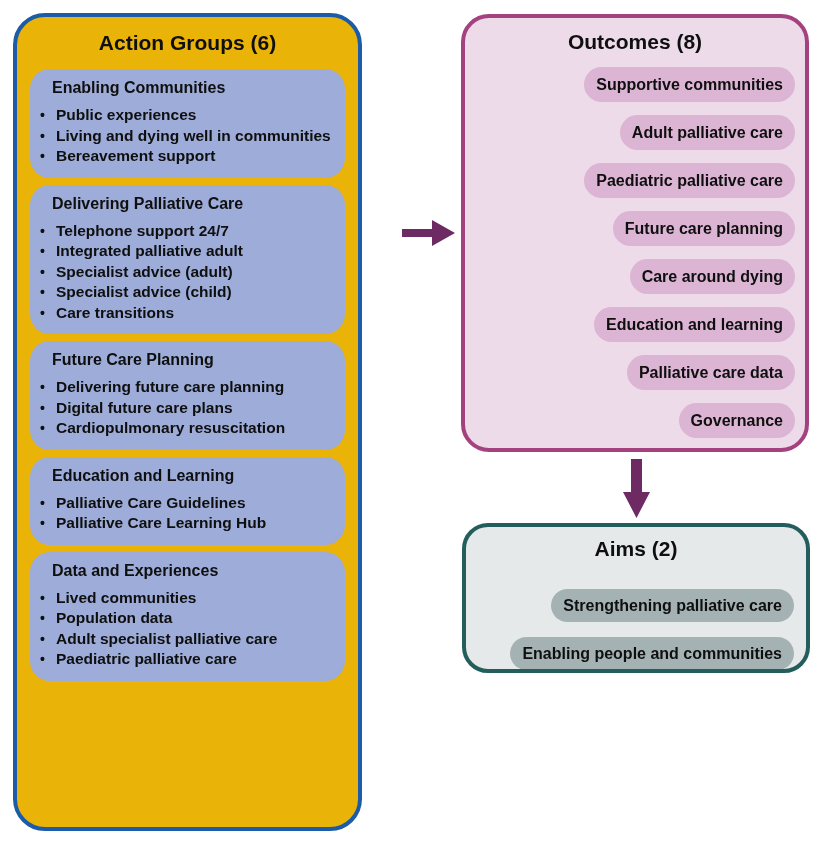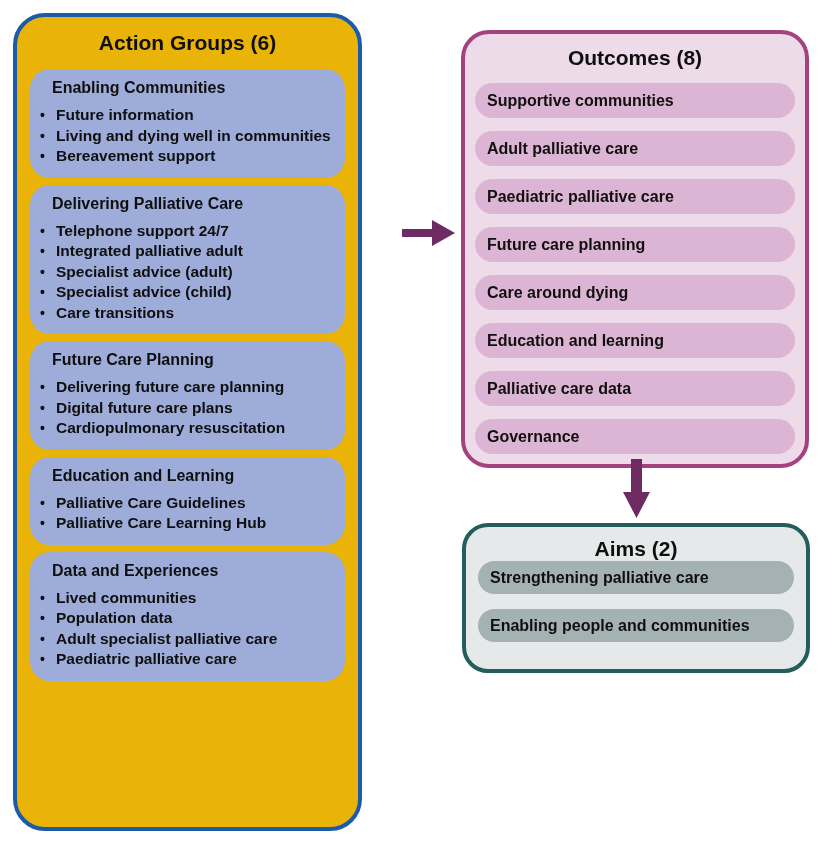--- a/index.html
+++ b/index.html
@@ -19,38 +19,38 @@
   }
   .groups{display:flex;flex-direction:column;gap:7px;margin-top:14px;}
   .group{background:#9dacd9;border-radius:20px;padding:9px 8px 11px 8px;}
   .group h3{font-size:16px;line-height:19px;margin:0 0 8px 14px;}
   .bullets{list-style:none;margin:0;padding:0;font-size:15.5px;}
   .bullets li{position:relative;line-height:20.5px;padding-left:18px;}
   .bullets li::before{content:"\2022";position:absolute;left:2px;font-size:14px;}
 
   
   .outcomes{
-    left:461px;top:30px;width:348px;height:438px;
+    left:461px;top:14px;width:348px;height:438px;
     background:#eddbe9;border:4px solid #a4417f;border-radius:28px;
     padding:6px 10px;overflow:hidden;
   }
   .outcomes h2{margin-bottom:13px;}
-  .pills{display:flex;flex-direction:column;gap:13px;}
+  .pills{display:flex;flex-direction:column;gap:13px;align-items:flex-end;}
   .pill{
     background:#dbb5d3;border-radius:18px;height:35px;flex:0 0 auto;
     display:flex;align-items:center;padding:0 12px;font-size:16px;
   }
 
   
   .aims{
     left:462px;top:523px;width:348px;height:150px;
     background:#e5e9e9;border:4px solid #235e5c;border-radius:26px;
     padding:2px 12px;overflow:hidden;
   }
-  .aims h2{margin:8px 0 0 0;}
+  .aims h2{margin:8px 0 28px 0;}
   .aims .pills{gap:15px;}
   .aims .pill{background:#a4b2b4;height:33px;border-radius:17px;}
 
   
   .arrow{position:absolute;line-height:0;}
   .arrow-right{left:402px;top:219px;}
   .arrow-down{left:621px;top:459px;}
 </style>
 </head>
 <body>
@@ -58,21 +58,21 @@
 <div class="canvas">
 
   <section class="box action">
     <h2>Action Groups (6)</h2>
     <div class="groups">
 
         <div class="group">
           <h3>Enabling Communities</h3>
           <ul class="bullets">
 
-              <li>Future information</li>
+              <li>Public experiences</li>
 
               <li>Living and dying well in communities</li>
 
               <li>Bereavement support</li>
             </ul>
         </div>
 
         <div class="group">
           <h3>Delivering Palliative Care</h3>
           <ul class="bullets">

